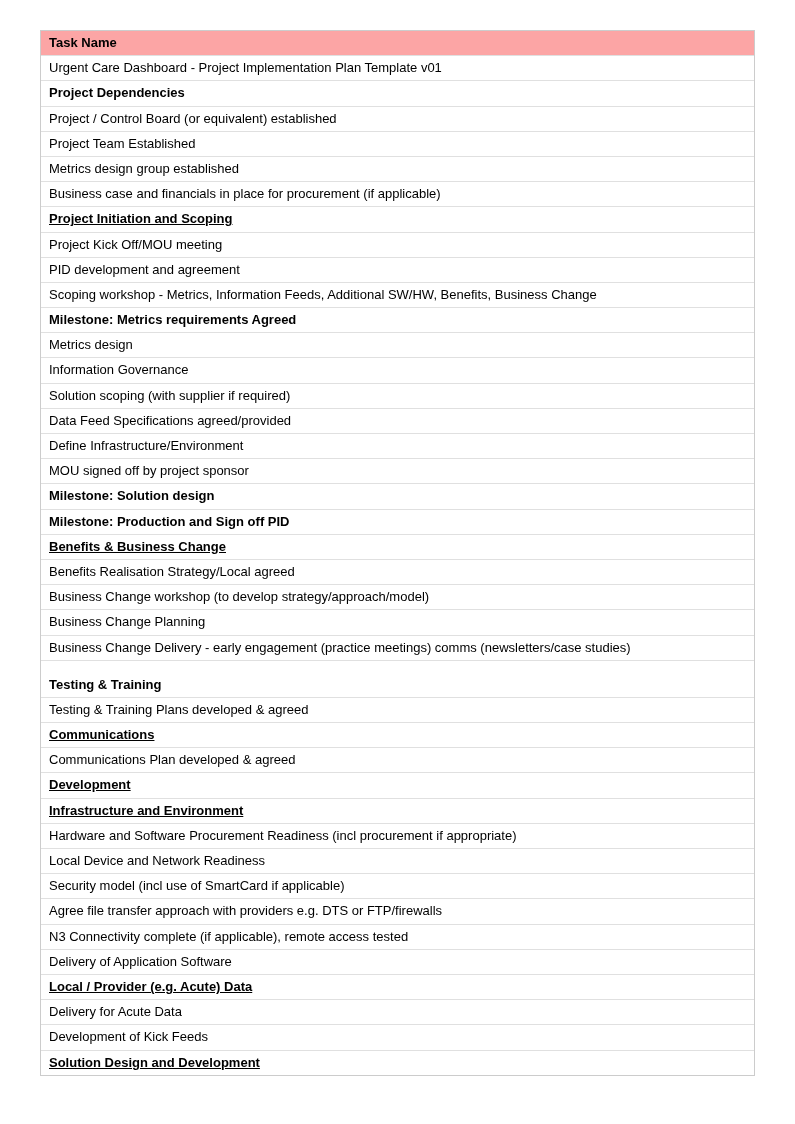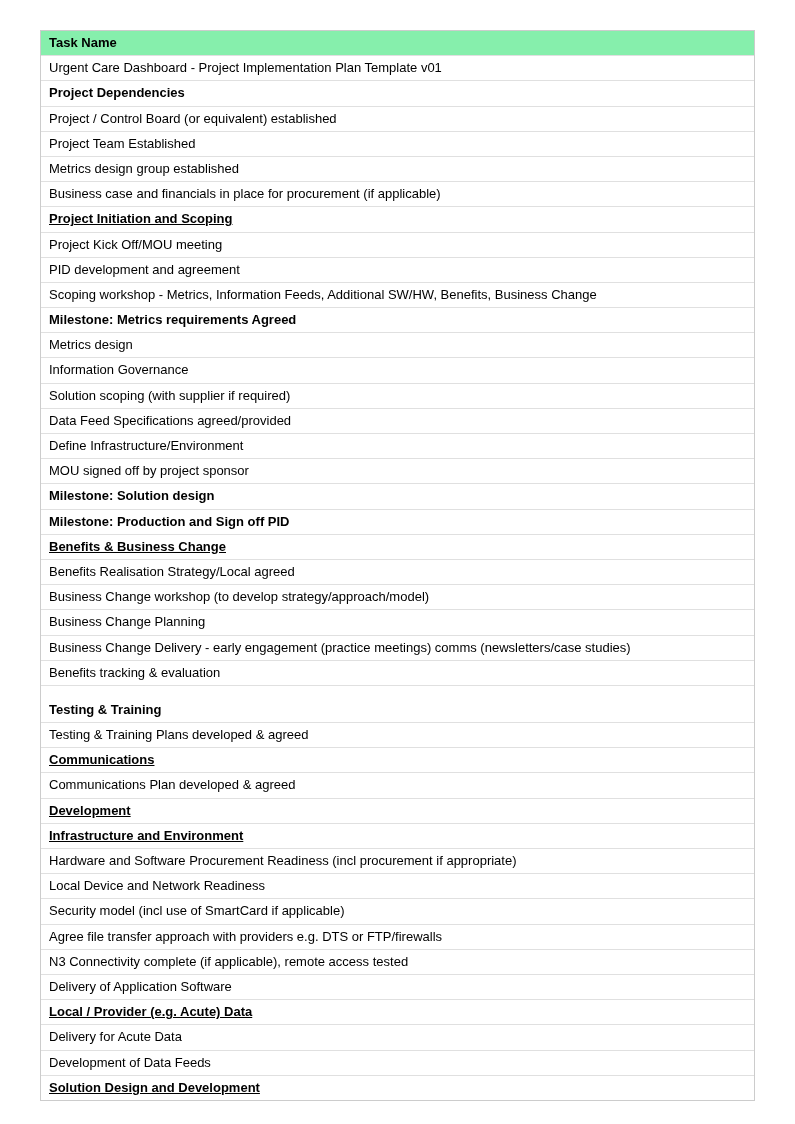--- a/index.html
+++ b/index.html
@@ -32,21 +32,21 @@
     .row:last-child {
       border-bottom: none;
     }
 
     .cell {
       padding: 3px 8px;
       line-height: 1.4;
     }
 
     .header-row {
-      background-color: #86efac;
+      background-color: #fca5a5;
     }
 
     .header-row .cell {
       font-weight: bold;
     }
   </style>
 </head>
 <body>
 
 <div class="table-container">
@@ -119,23 +119,20 @@
     <div class="row">
       <div class="cell">Business Change workshop (to develop strategy/approach/model)</div>
     </div>
     <div class="row">
       <div class="cell">Business Change Planning</div>
     </div>
     <div class="row">
       <div class="cell">Business Change Delivery - early engagement (practice meetings) comms (newsletters/case studies)</div>
     </div>
     <div class="row">
-      <div class="cell">Benefits tracking &amp; evaluation</div>
-    </div>
-    <div class="row">
       <div class="cell" style="font-weight: bold;  margin-top: 12px;">Testing &amp; Training</div>
     </div>
     <div class="row">
       <div class="cell">Testing &amp; Training Plans developed &amp; agreed</div>
     </div>
     <div class="row">
       <div class="cell" style="font-weight: bold; text-decoration: underline;">Communications</div>
     </div>
     <div class="row">
       <div class="cell">Communications Plan developed &amp; agreed</div>
@@ -164,18 +161,18 @@
     <div class="row">
       <div class="cell">Delivery of Application Software</div>
     </div>
     <div class="row">
       <div class="cell" style="font-weight: bold; text-decoration: underline;">Local / Provider (e.g. Acute) Data</div>
     </div>
     <div class="row">
       <div class="cell">Delivery for Acute Data</div>
     </div>
     <div class="row">
-      <div class="cell">Development of Data Feeds</div>
+      <div class="cell">Development of Kick Feeds</div>
     </div>
     <div class="row">
       <div class="cell" style="font-weight: bold; text-decoration: underline;">Solution Design and Development</div>
     </div>
   </div>
 
 </body></html>

